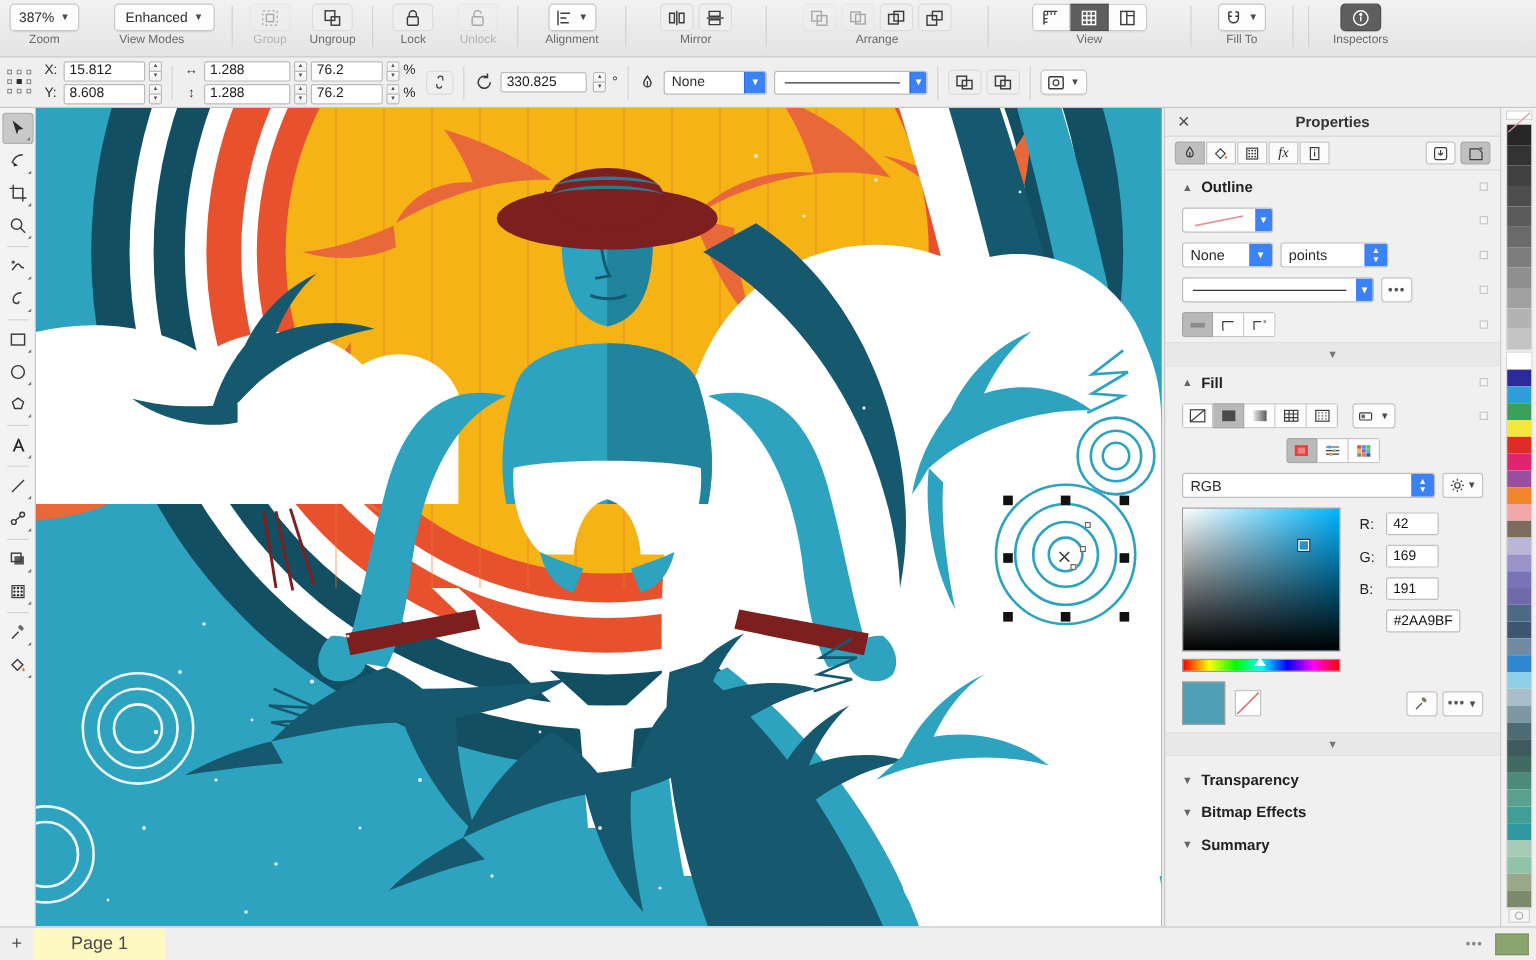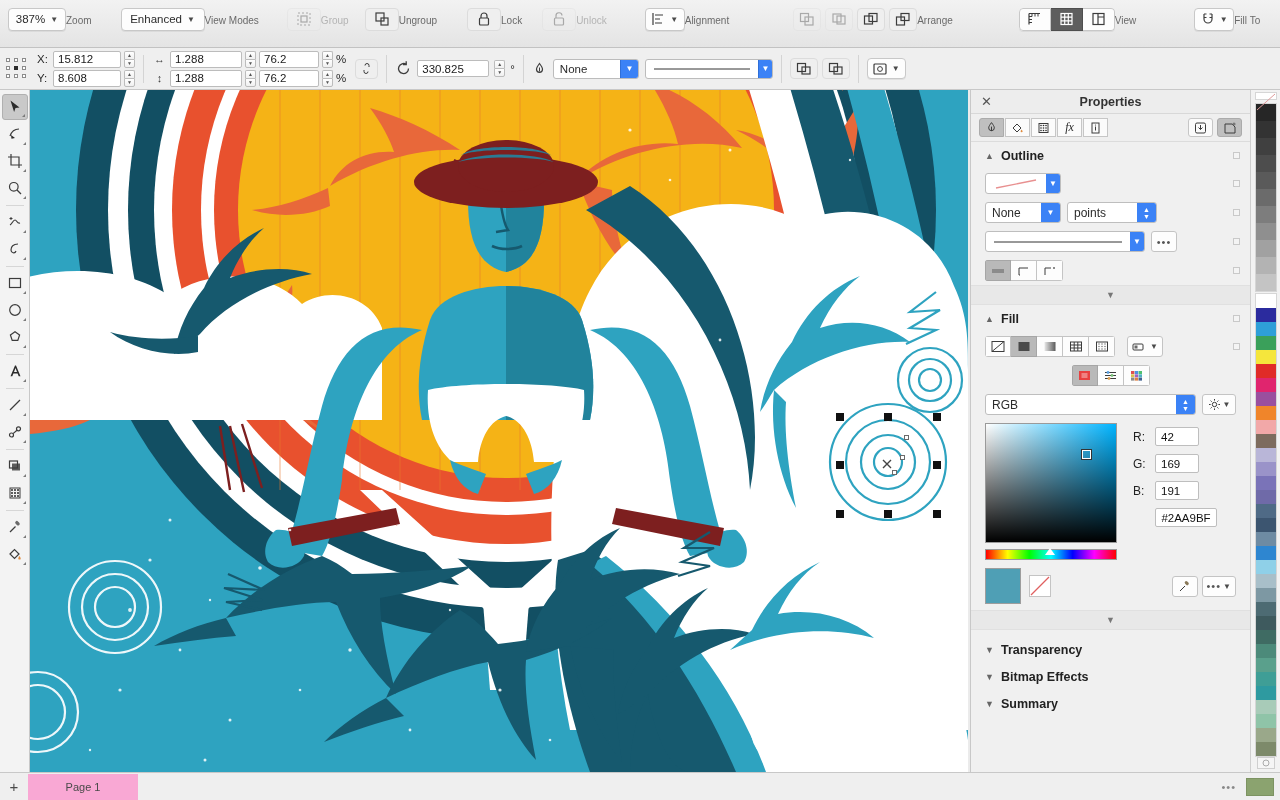--- a/index.html
+++ b/index.html
@@ -16,21 +16,21 @@
 
   
   .ribbon {
     position: absolute; top: 0; left: 0; width: 1280px; height: 48px;
     background: linear-gradient(#f2f2f2, #e4e4e4);
     border-bottom: 1px solid #c2c2c2;
     display: flex; align-items: flex-start;
   }
   .rgroup {
     position: relative; height: 35px;
-    display: flex; flex-direction: row; align-items: center;
+    display: flex; flex-direction: column; align-items: center;
     justify-content: flex-start; padding-top: 3px; text-align: right;
   }
   .rgroup .rrow { display: flex; align-items: center; gap: 4px; height: 26px; }
   .rgroup .rlabel {
     font-size: 10px; color: #6a6a6a; margin-top: 2px; line-height: 11px;
     white-space: nowrap;
   }
   .rgroup.disabled .rlabel { color: #b4b4b4; }
   .sep { width: 1px; height: 34px; background: #d2d2d2; margin: 5px 6px 0 6px; align-self: flex-start;}
 
@@ -218,22 +218,22 @@
   
   .statusbar {
     position: absolute; left: 0; bottom: 0; width: 1280px; height: 28px;
     background: #efefef; border-top: 1px solid #c8c8c8; display: flex; align-items: center;
   }
   .pgadd {
     width: 28px; height: 26px; display: flex; align-items: center; justify-content: center;
     color: #4a4a4a; font-size: 15px;
   }
   .pgtab {
-    height: 26px; min-width: 110px; background: #f9a8d4; display: flex; align-items: center;
-    justify-content: center; font-size: 11px; color: #4a4a4a;
+    height: 26px; min-width: 110px; background: #fef9c3; display: flex; align-items: center;
+    justify-content: center; font-size: 15px; color: #4a4a4a;
   }
   .statusright { margin-left: auto; display: flex; align-items: center; gap: 10px; padding-right: 6px; }
   .ellipsisbtn { color: #888; letter-spacing: 1px; font-size: 11px; }
   .greenchip { width: 28px; height: 18px; background: #8ba36f; border: 1px solid #7d9362; }
 </style>
 </head>
 <body>
 
 <div id="app">
 
@@ -320,20 +320,37 @@
             <path class="st" d="M2 1v12M4 3h8M4 7h5M4 11h7"></path>
           </svg>
           <span class="chev">▼</span>
         </div>
       </div>
       <div class="rlabel">Alignment</div>
     </div>
 
     <div class="sep"></div>
 
+    <div class="rgroup" style="padding:3px 22px 0;">
+      <div class="rrow">
+        <div class="btn flat">
+          <svg class="ic" width="16" height="14" viewBox="0 0 16 14">
+            <path class="st" d="M8 1v12"></path>
+            <path class="st" d="M2 3h4v8H2zM10 3h4v8h-4z"></path>
+          </svg>
+        </div>
+        <div class="btn flat">
+          <svg class="ic" width="16" height="14" viewBox="0 0 16 14">
+            <path class="st" d="M1 7h14"></path>
+            <path class="st" d="M3 1.5h9v4H3zM3 8.5h9v4H3z"></path>
+          </svg>
+        </div>
+      </div>
+      <div class="rlabel">Mirror</div>
+    </div>
 
     <div class="sep"></div>
 
     <div class="rgroup" style="padding:3px 24px 0;">
       <div class="rrow">
         <div class="btn flat dim">
           <svg class="ic" width="16" height="14" viewBox="0 0 16 14">
             <rect class="st" x="1.5" y="1.5" width="8" height="8" fill="#fff"></rect>
               <rect class="st" x="6" y="5" width="8" height="8" fill="#fff"></rect>
           </svg>

